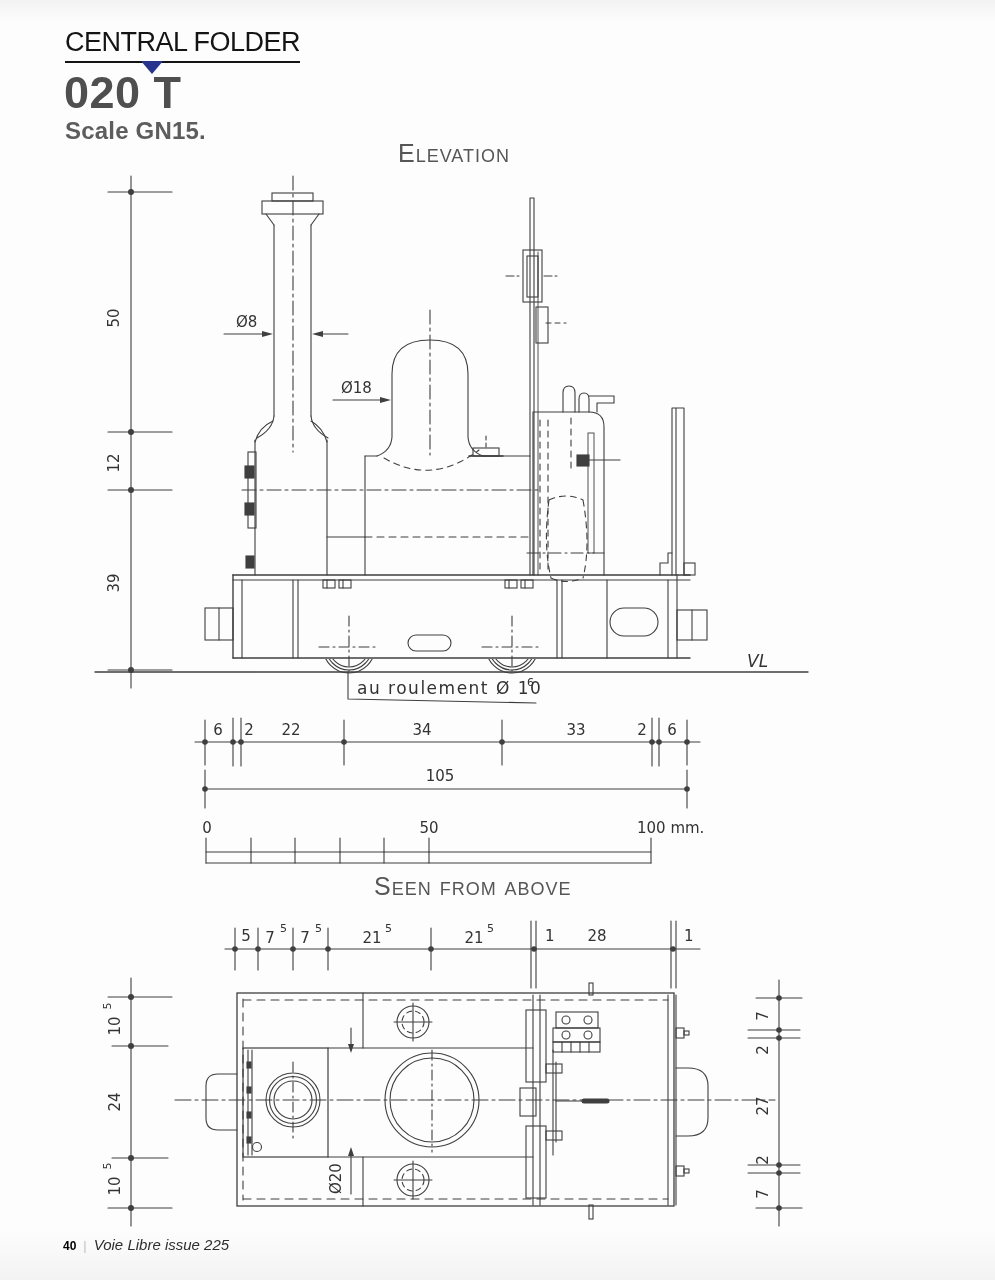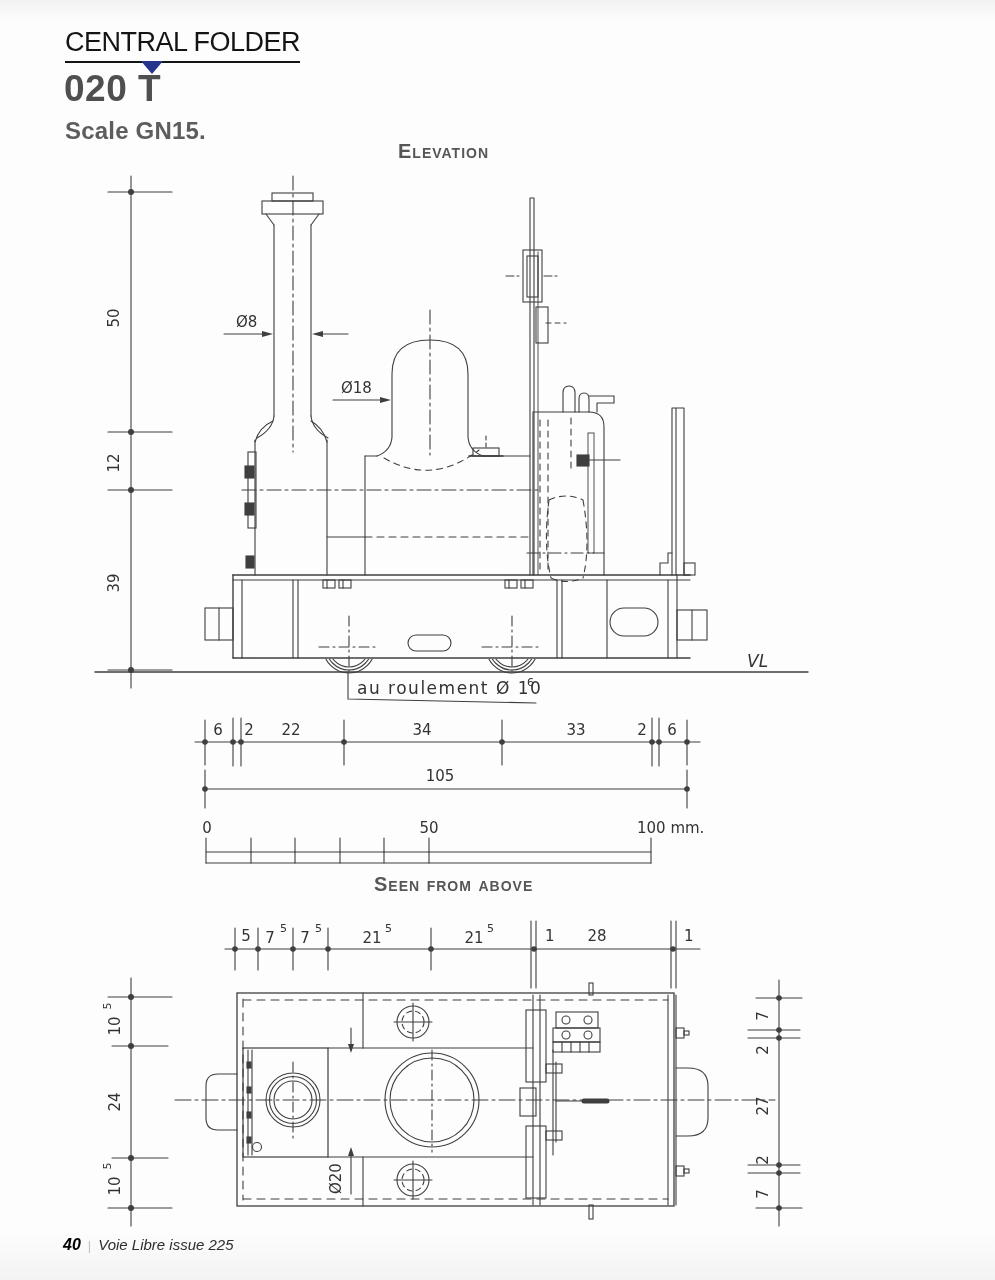--- a/index.html
+++ b/index.html
@@ -11,35 +11,35 @@
   .kicker {
     position:absolute; left:65px; top:28px; font-size:27px; letter-spacing:-0.5px;
     color:#141414; border-bottom:2.5px solid #141414; padding-bottom:3px; line-height:1.1;
   }
   .kicker-arrow {
     position:absolute; left:141px; top:61px; width:0; height:0;
     border-left:11px solid transparent; border-right:11px solid transparent;
     border-top:13px solid #26348b;
   }
   .doc-title {
-    position:absolute; left:64px; top:70px; font-size:37px; font-weight:800;
+    position:absolute; left:64px; top:70px; font-size:45px; font-weight:800;
     color:#4f4f4f; letter-spacing:0.5px; line-height:1;
   }
   .doc-subtitle {
     position:absolute; left:65px; top:117px; font-size:24px; font-weight:700;
     color:#5d5d5d; letter-spacing:0.2px;
   }
   .view-title {
-    position:absolute; font-variant:small-caps; font-weight:700; font-size:20px;
+    position:absolute; font-variant:small-caps; font-weight:400; font-size:25px;
     color:#565656; letter-spacing:1px; line-height:1;
   }
   .view-title.elevation { left:398px; top:141px; }
   .view-title.plan { left:374px; top:874px; }
   .footer { position:absolute; left:63px; top:1236px; font-size:15px; color:#2e2e2e; }
-  .footer .pageno { font-weight:700; font-size:16px; color:#000;font-style:italic; }
+  .footer .pageno { font-weight:700; font-size:12px; color:#000; }
   .footer .sep { color:#c0c0c0; padding:0 7px; font-size:13px; }
   .footer .mag { font-style:italic; font-family:"Liberation Sans",sans-serif; }
   svg.drawing { position:absolute; left:0; top:0; }
   svg.drawing text {
     font-family:"DejaVu Sans",sans-serif; font-size:15px; fill:#333;
     stroke:none;
   }
   svg.drawing text.sup { font-size:11px; }
   svg.drawing text.hand { font-size:15px; }
   svg.drawing text.note { font-size:17px; letter-spacing:1.5px; }

